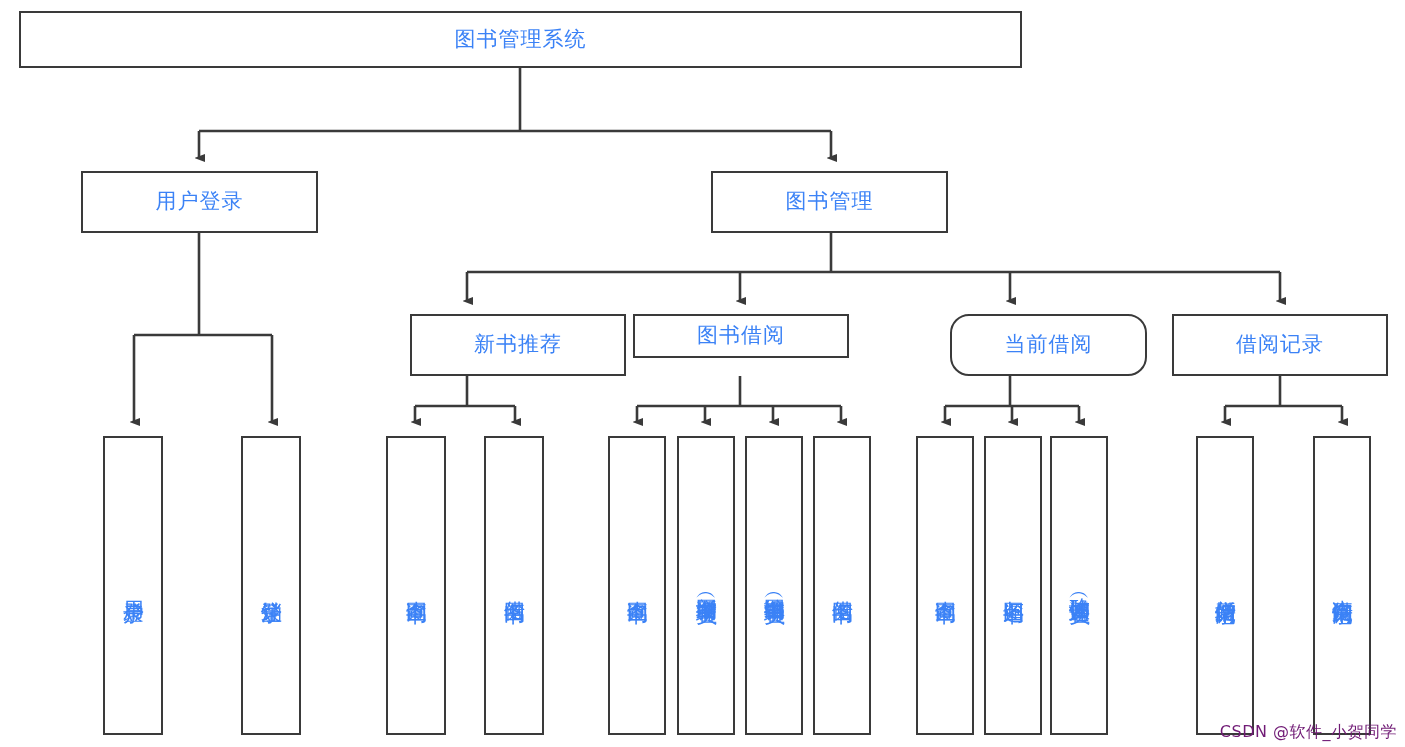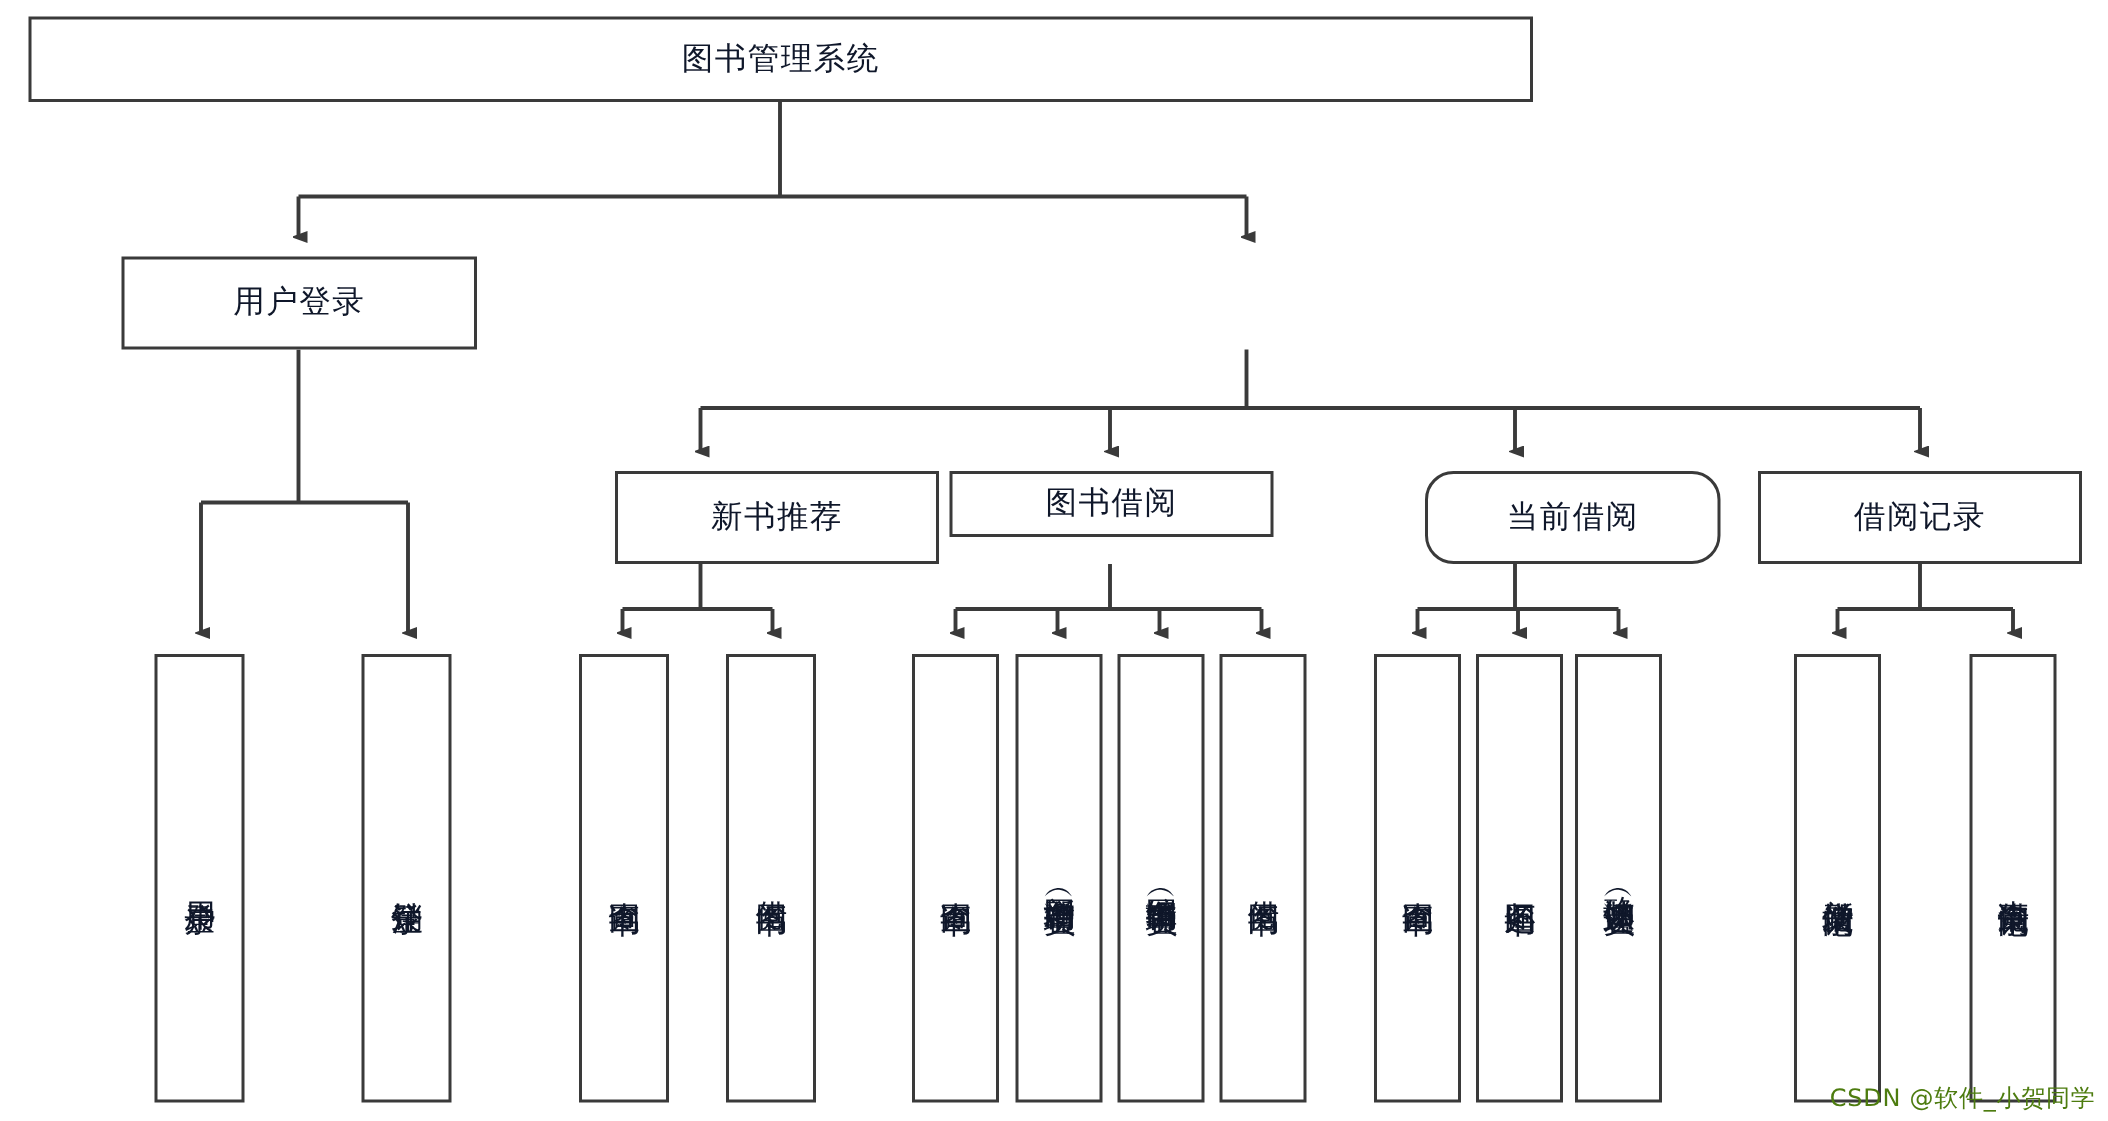--- a/index.html
+++ b/index.html
@@ -25,21 +25,21 @@
     height: 747px;
   }
   .node {
     position: absolute;
     box-sizing: border-box;
     border: 2px solid #3a3a3a;
     background: #ffffff;
     display: flex;
     align-items: center;
     justify-content: center;
-    color: #0f172a;
+    color: #3b82f6;
     z-index: 3;
   }
   .node.h {
     font-size: 21px;
     letter-spacing: 1px;
     line-height: 1.2;
   }
   .node.v {
     writing-mode: vertical-rl;
     text-orientation: upright;
@@ -52,21 +52,21 @@
     writing-mode: vertical-rl;
     text-orientation: upright;
     display: block;
     text-align: center;
   }
   .watermark {
     position: absolute;
     right: 8px;
     bottom: 4px;
     font-size: 16px;
-    color: #4d7c0f;
+    color: #701a75;
     letter-spacing: 0.5px;
     z-index: 5;
     white-space: nowrap;
   }
 </style>
 </head>
 <body>
 
 <div id="canvas">
 
@@ -120,20 +120,23 @@
     </g>
   </svg>
 
   <div class="node h" style="left:19px; top:11px; width:1003px; height:57px;">
     <span>图书管理系统</span>
   </div>
 
   <div class="node h" style="left:81px; top:171px; width:237px; height:62px;">
     <span>用户登录</span>
   </div>
+  <div class="node h" style="left:711px; top:171px; width:237px; height:62px;">
+    <span>图书管理</span>
+  </div>
 
   <div class="node h" style="left:362px; top:314px; width:216px; height:62px;margin-left:48px;">
     <span>新书推荐</span>
   </div>
   <div class="node h" style="left:633px; top:314px; width:216px; height:44px;">
     <span>图书借阅</span>
   </div>
   <div class="node h" style="left:950px; top:314px; width:197px; height:62px;border-radius:19px;">
     <span>当前借阅</span>
   </div>

